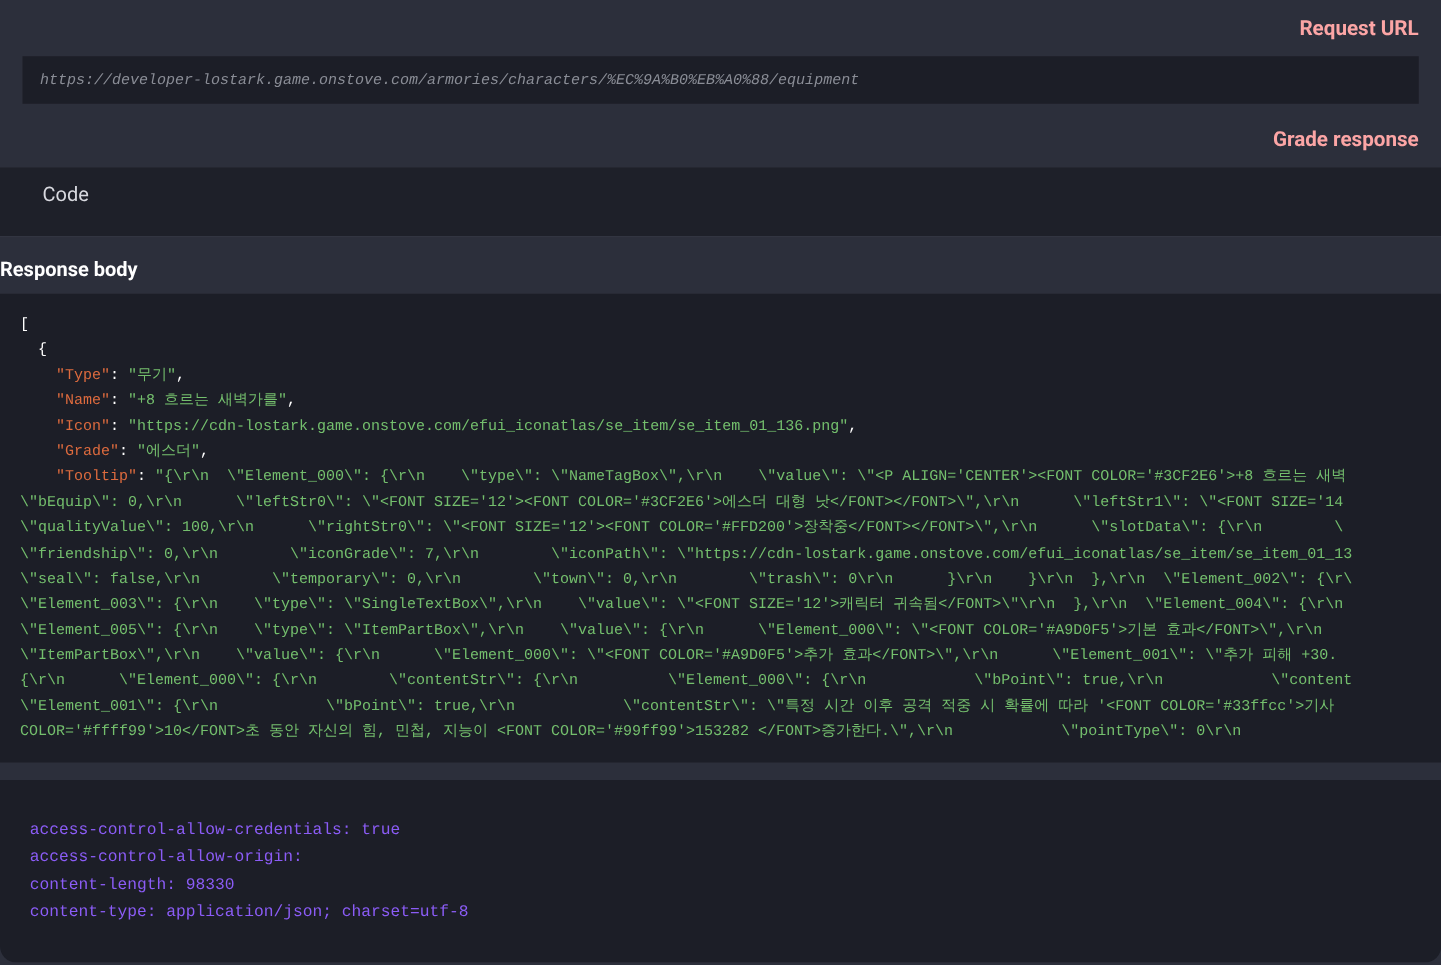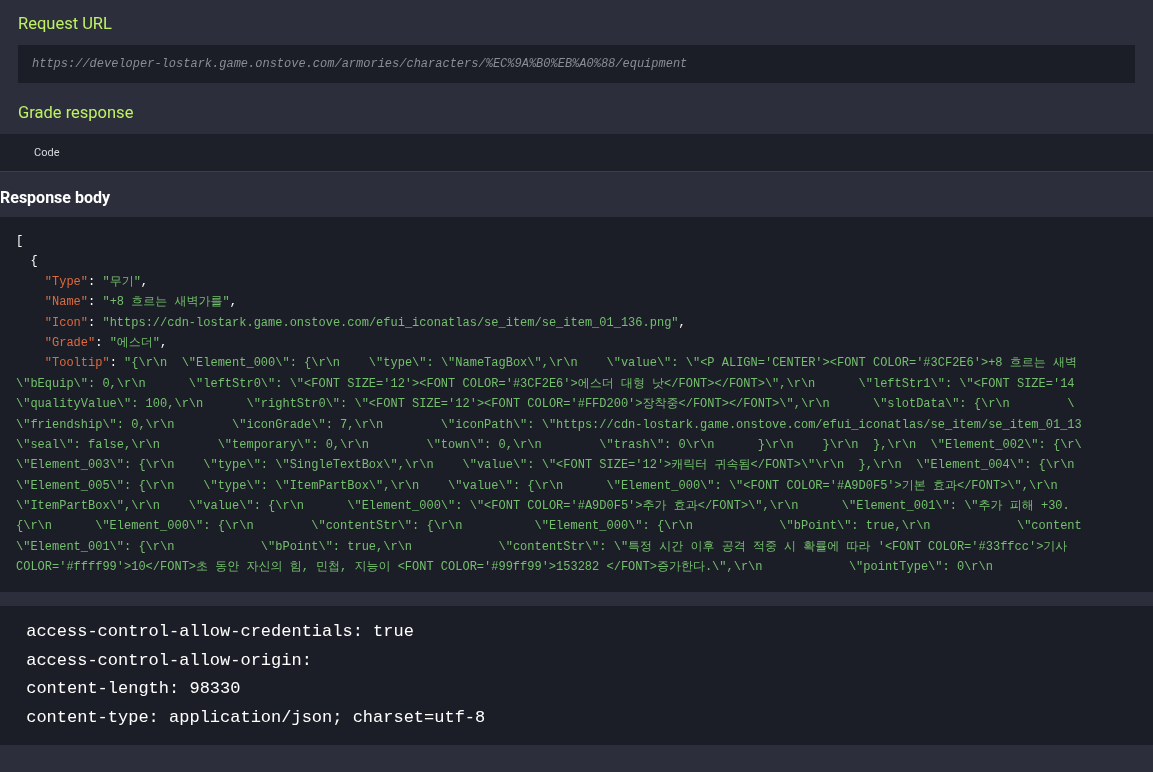--- a/index.html
+++ b/index.html
@@ -9,22 +9,23 @@
     font-family: -apple-system, BlinkMacSystemFont, "Segoe UI", Roboto, sans-serif;
     font-size: 14px;
     width: 1153px;
     height: 772px;
     overflow: hidden;
   }
 
   .section-header {
     padding: 14px 18px 12px;
     font-size: 16.5px;
-    font-weight: 400;
-    color: #bef264;
+    font-weight: 700;
+    color: #fca5a5;
+    text-align: right;
   }
 
   .url-box {
     background: #1c1e27;
     margin: 0 18px 6px;
     padding: 12px 14px;
     font-family: "Consolas","Menlo","Courier New",monospace;
     font-size: 12px;
     color: #8a8d96;
     white-space: nowrap;
@@ -34,22 +35,22 @@
 
   .table-wrap { width: 100%; }
 
   .table-head-row {
     display: flex;
     background: #1e2029;
     border-bottom: 1px solid #3a3d4a;
   }
   .col-code {
     width: 155px;
-    padding: 12px 14px 12px 34px;
-    font-size: 11px;
+    padding: 12px 14px 24px 34px;
+    font-size: 16px;
     color: #d8d9df;
     font-weight: 400;
   }
   .col-details {
     flex: 1;
     padding: 12px 14px;
     font-size: 14.5px;
     color: #d8d9df;
     font-weight: 400;
   }
@@ -58,20 +59,21 @@
     display: flex;
     background: #2c2f3b;
   }
   .row .col-code {
     color: #8a8d96;
     padding-top: 20px;
   }
   .row .col-details {
     padding: 16px 0 0 0;
     overflow: hidden;
+    border-radius: 13px;
   }
 
   .sub-header {
     font-size: 16px;
     font-weight: 700;
     color: #ffffff;
     padding: 0 0 10px 0;
   }
 
   .code-block {
@@ -86,25 +88,25 @@
     margin-bottom: 14px;
   }
 
   .tok-bracket { color: #ffffff; }
   .tok-key     { color: #de6b3e; }
   .tok-str     { color: #74bf6d; }
   .tok-punc    { color: #ffffff; }
 
   .headers-block {
     background: #1c1e27;
-    padding: 12px 16px;
+    padding: 29px 16px;
     font-family: "Consolas","Menlo","Courier New",monospace;
-    font-size: 17px;
+    font-size: 13px;
     line-height: 1.7;
-    color: #ffffff;
+    color: #8b5cf6;
     white-space: pre;
   }
 </style>
 </head>
 <body>
 
 <div class="section-header">Request URL</div>
 <div class="url-box">https://developer-lostark.game.onstove.com/armories/characters/%EC%9A%B0%EB%A0%88/equipment</div>
 
 <div class="section-header">Grade response</div>

